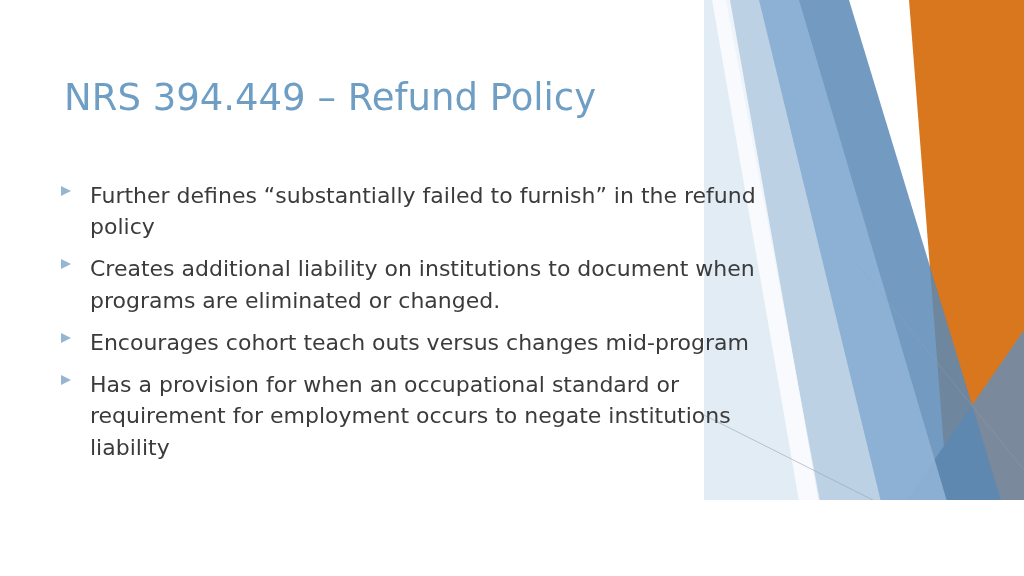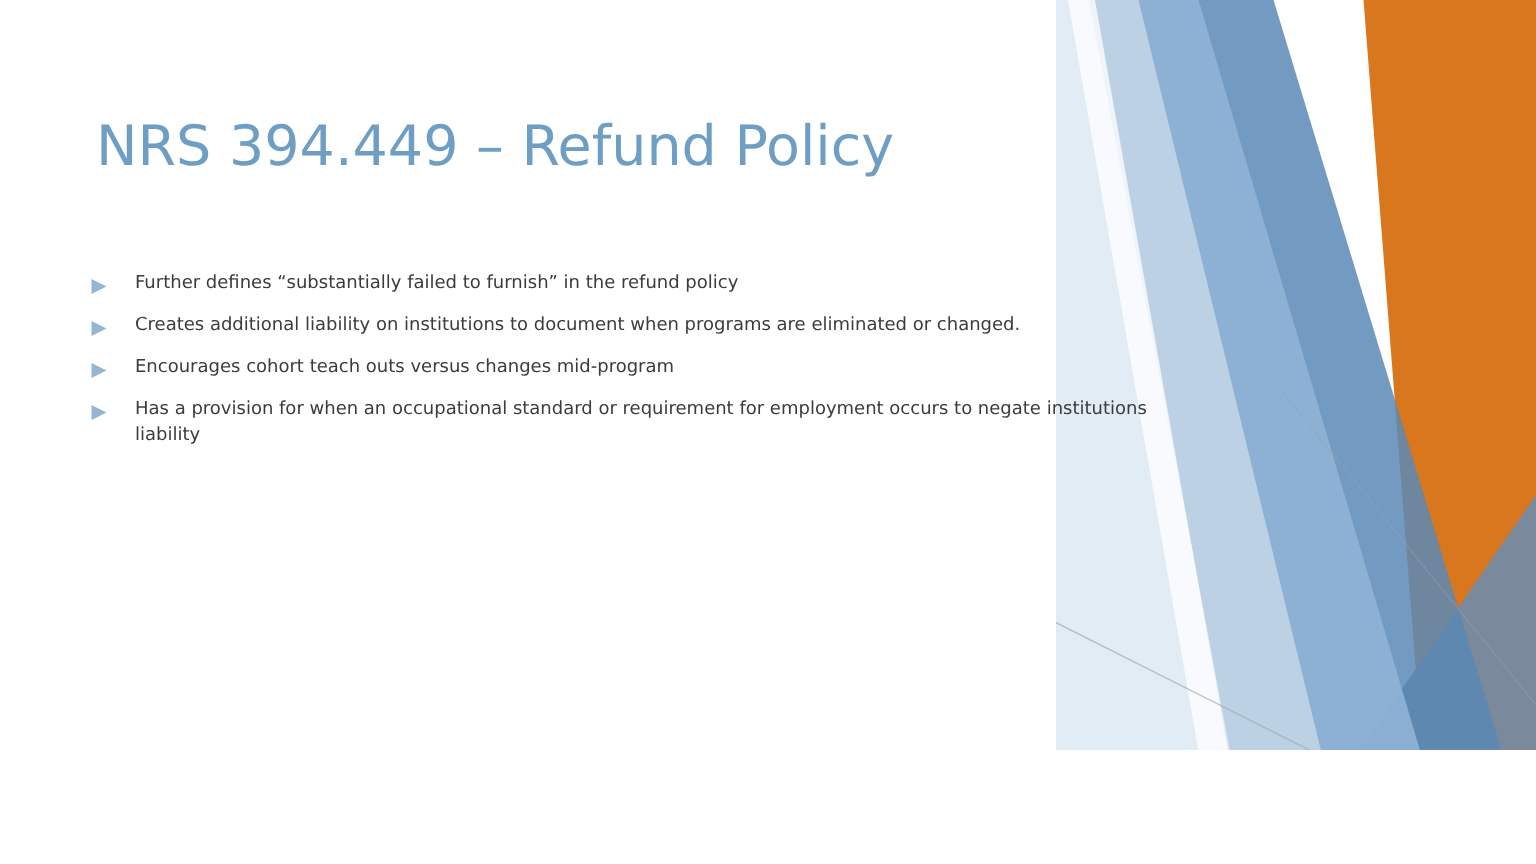--- a/index.html
+++ b/index.html
@@ -66,21 +66,21 @@
     color: #94b6d2;
     font-size: 13px;
     line-height: 1;
   }
   .bullet-marker svg {
     display: block;
   }
   .bullet-text {
     flex: 1 1 auto;
     font-family: "DejaVu Sans", sans-serif;
-    font-size: 12px;
+    font-size: 22px;
     line-height: 1.42;
     color: #3b3b3b;
   }
 </style>
 </head>
 <body>
 
 <div class="slide">
 
   <div class="deco">

